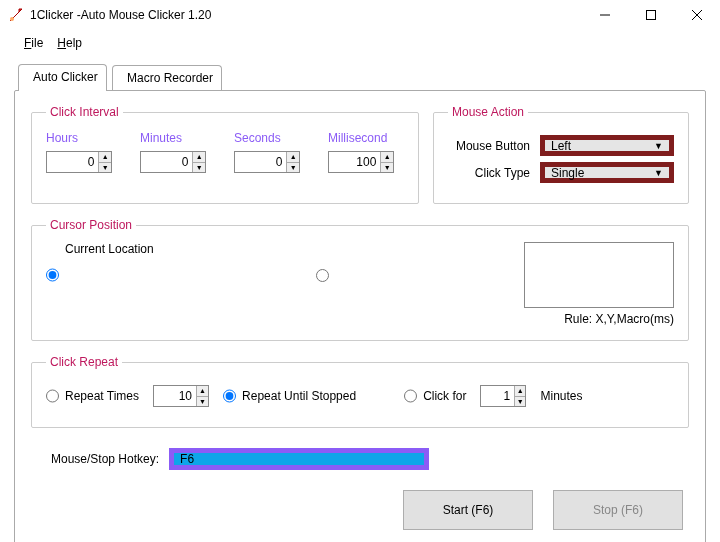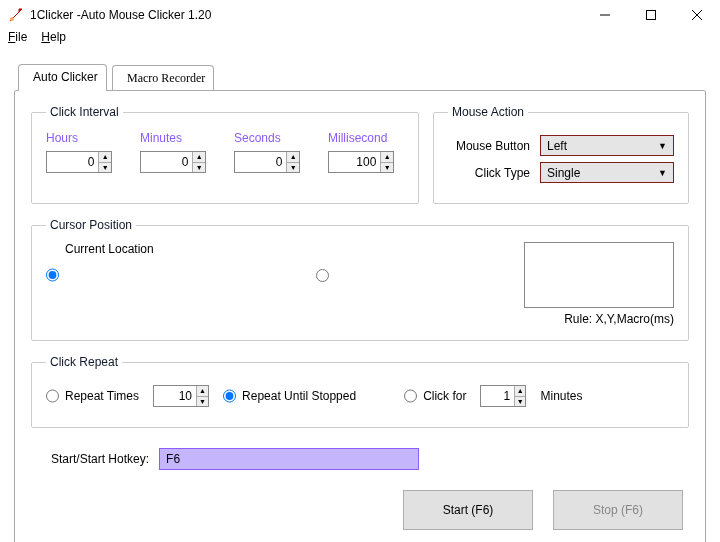--- a/index.html
+++ b/index.html
@@ -4,59 +4,59 @@
 <style>
   * { box-sizing: border-box; font-family: "Segoe UI", Tahoma, sans-serif; font-size: 12px; }
   body { margin: 0; background: #fff; width: 720px; height: 542px; overflow: hidden; }
   .titlebar { height: 30px; display: flex; align-items: center; padding: 0 0 0 8px; }
   .titlebar .icon { width: 16px; height: 16px; margin-right: 6px; }
   .titlebar .title { flex: 0 0 auto; color: #000; }
   .titlebar .spacer { flex: 1; }
   .win-controls { display: flex; }
   .win-btn { width: 46px; height: 30px; display: flex; align-items: center; justify-content: center; }
   .win-btn svg { display: block; }
-  .menubar { height: 20px; display: flex; align-items: flex-start; padding: 0 8px; gap: 14px; }
+  .menubar { height: 20px; display: flex; align-items: flex-end; padding: 0 24px; gap: 14px; }
   .menubar .menu-item { color: #000; cursor: default; }
   .menubar .menu-item span { text-decoration: underline; }
   .content { padding: 14px 14px 0 14px; }
   .tabs { position: relative; height: 26px; margin-left: 4px;}
   .tab { position: absolute; bottom: -1px; height: 26px; border: 1px solid #aaa; border-bottom: none; border-radius: 4px 4px 0 0; padding: 5px 8px 0 14px; background: #fff; color: #000; }
-  .tab.inactive { background: #fff; z-index: 1; font-family: Liberation Serif, serif; }
+  .tab.inactive { background: #fff; z-index: 1; }
   .tab.active { background: #fff; z-index: 3; height: 27px;}
   .tab-body { border: 1px solid #aaa; border-radius: 2px; padding: 14px 16px; position: relative; z-index: 2; background:#fff;}
   fieldset { border: 1px solid #ccc; border-radius: 2px; margin: 0; padding: 10px 14px 14px 14px; }
-  legend { padding: 0 4px; color: #0f172a; }
+  legend { padding: 0 4px; color: #be185d; }
   .row1 { display: flex; gap: 14px; margin-bottom: 14px; }
   .click-interval { flex: 0 0 368px; }
   .mouse-action-fs { flex: 1; }
   .interval-grid { display: flex; gap: 18px; padding-top:2px;}
   .interval-col { display: flex; flex-direction: column; align-items: flex-start; gap: 6px; width: 76px;}
   .interval-col .lbl { color: #8b5cf6; }
   .num-input-wrap { display: flex; border: 1px solid #888; height: 22px; width: 66px; background:#fff;}
   .num-input-wrap input { border: none; width: 100%; text-align: right; padding: 0 4px; outline:none; background:#fff;}
   .spin { width: 16px; display: flex; flex-direction: column; border-left: 1px solid #aaa; }
   .spin div { flex: 1; display: flex; align-items: center; justify-content: center; font-size: 7px; line-height: 1; background: #eee; }
   .spin div:first-child { border-bottom: 1px solid #aaa; }
   .mouse-action-row { display: flex; align-items: center; margin: 6px 0; }
   .mouse-action-row .mlbl { width: 92px; text-align: right; padding-right: 10px;}
-  .dropdown { flex:1; height: 21px; border: 1px solid #7f1d1d; background: #e5e5e5; display: flex; align-items: center; padding: 0 6px; position: relative; justify-content: space-between;}
+  .dropdown { flex:1; height: 21px; border: 5px solid #7f1d1d; background: #e5e5e5; display: flex; align-items: center; padding: 0 6px; position: relative; justify-content: space-between;}
   .dropdown .arrow { font-size: 9px; }
   .cursor-pos { margin-bottom: 14px; }
   .cursor-row { display: flex; align-items: flex-start; }
   .radio-wrap { display: flex; gap: 6px; height: 66px;}
   input[type=radio] { margin: 0; }
   .pick-btn-wrap { display:flex; align-items:center; gap:10px; height:66px;}
   .btn { height: 28px; padding: 0 18px; border: 1px solid #adadad; background: #e1e1e1; color: #000; display:inline-flex; align-items:center; justify-content:center;}
   .btn.small { height: 24px; }
   .loc-list { width: 150px; height: 66px; border: 1px solid #888; background: #fff; }
   .rule { text-align: right; margin-top: 4px; }
   .click-repeat-row { display: flex; align-items: center; gap: 14px; padding: 6px 0;}
   .click-repeat-row .radio-wrap{ height:auto;}
   .hotkey-row { display: flex; align-items: center; gap: 10px; margin: 20px 0 16px 20px; }
-  .hotkey-input { width: 260px; height: 22px; border: 1px solid #8b5cf6; padding: 0 6px; background:#c4b5fd;}
+  .hotkey-input { width: 260px; height: 22px; border: 5px solid #8b5cf6; padding: 0 6px; background:#0ea5e9;}
   .action-row { display: flex; justify-content: flex-end; gap: 20px; padding: 4px 6px 12px 0;}
   .action-row .btn { width: 130px; height: 40px; }
   .btn.disabled { color: #888; }
 </style>
 </head>
 <body>
 
 <div class="titlebar">
   <svg class="icon" viewBox="0 0 16 16">
       <path d="M2 14 L14 2 L11 2 L11 5 L2 14 Z" fill="#d33" stroke="#a00"></path>
@@ -206,21 +206,21 @@
           <div class="spin">
               <div>▲</div>
               <div>▼</div>
             </div>
         </div>
         <span>Minutes</span>
       </div>
     </fieldset>
 
     <div class="hotkey-row">
-      <span>Start/Start Hotkey:</span>
+      <span>Mouse/Stop Hotkey:</span>
       <input class="hotkey-input" value="F6" style="">
     </div>
 
     <div class="action-row">
       <button class="btn">Start (F6)</button>
       <button class="btn disabled">Stop (F6)</button>
     </div>
 
   </div>
 </div>

